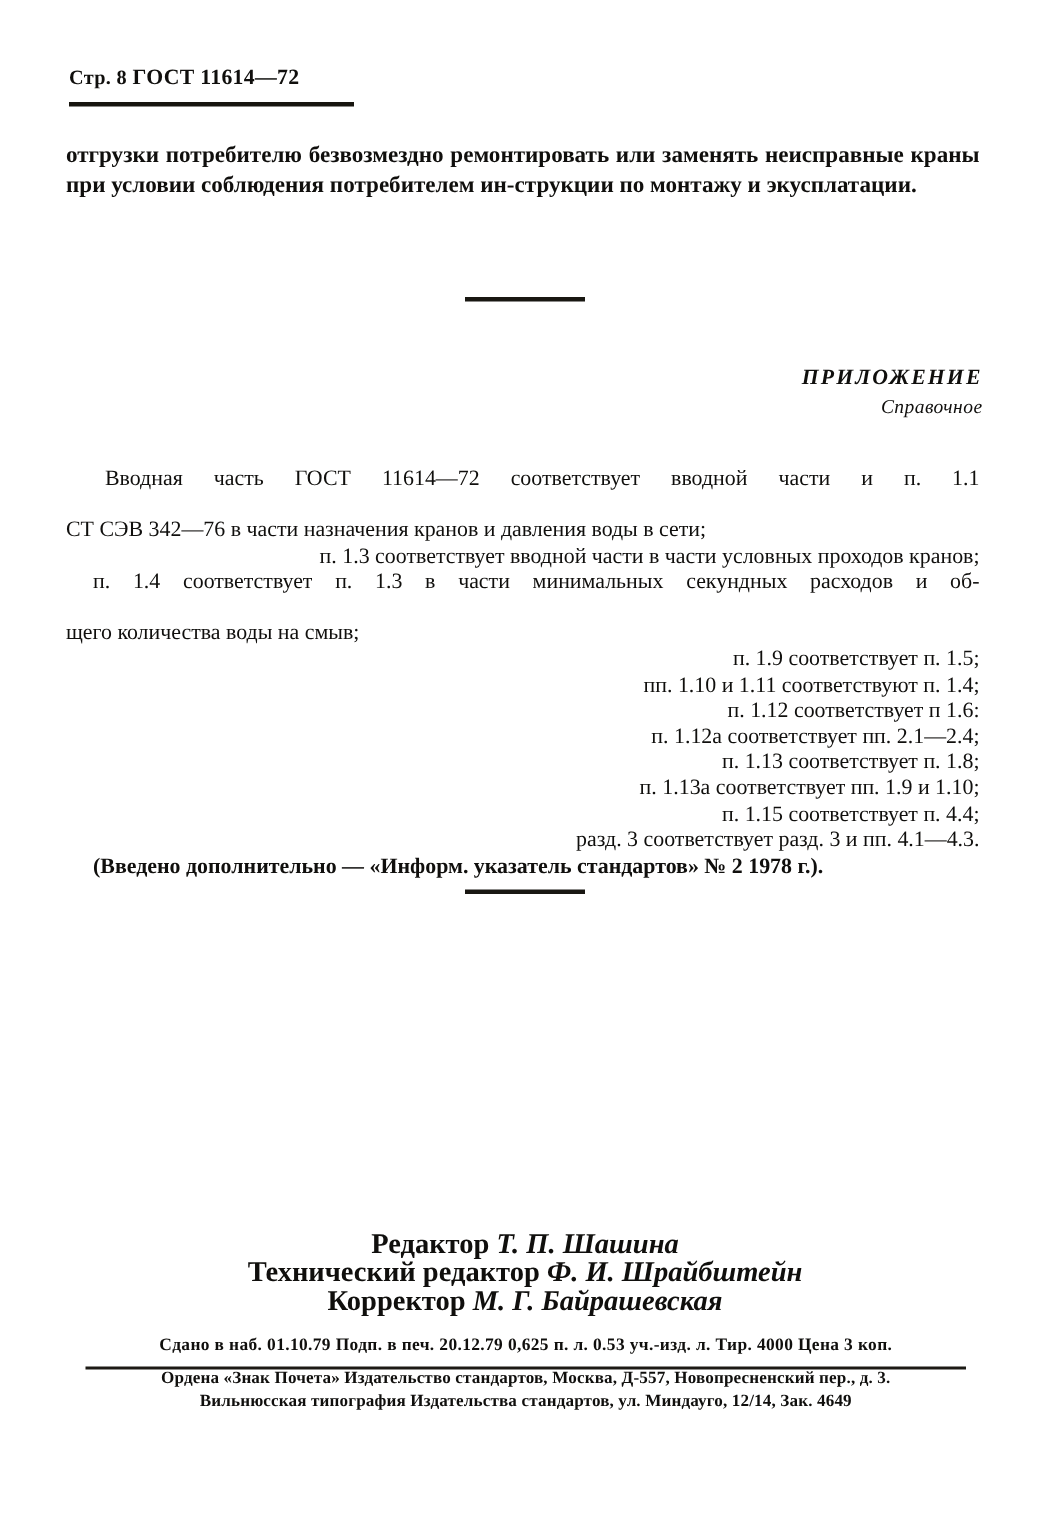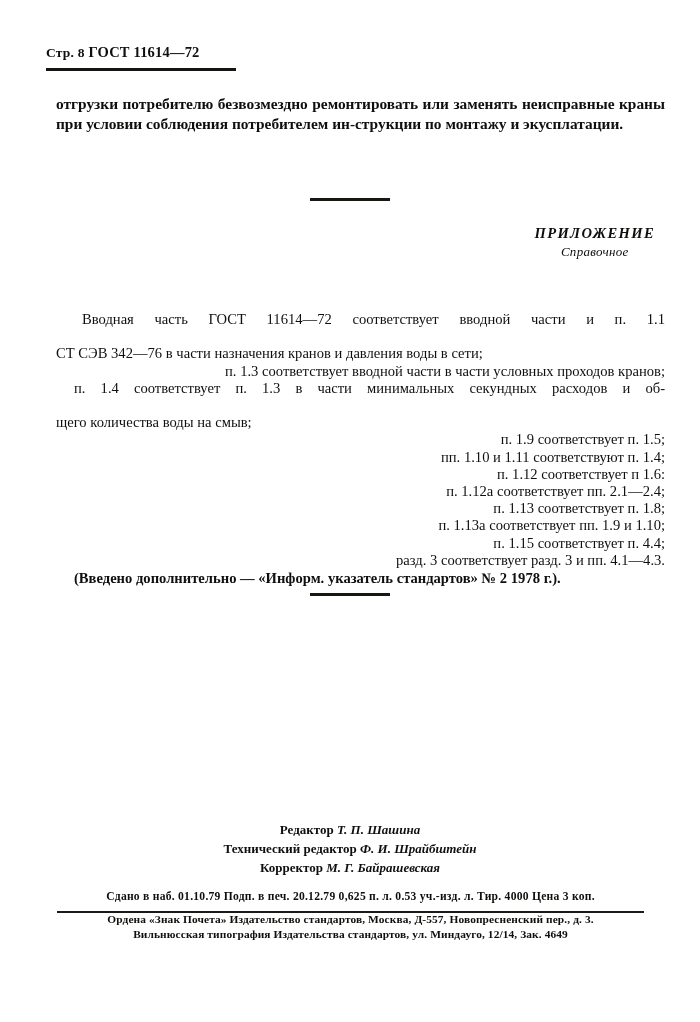--- a/index.html
+++ b/index.html
@@ -40,21 +40,21 @@
     left: 46px;
     top: 68px;
     width: 190px;
     height: 3px;
     background: #17150f;
   }
 
   
   .col {
     position: absolute;
-    left: 56px;
+    left: 44px;
     width: 609px;
   }
 
   .bodytext {
     font-size: 15.4px;
     line-height: 19.5px;
     text-align: justify;
     text-justify: inter-word;
     font-weight: bold;
     hyphens: manual;
@@ -73,22 +73,22 @@
     height: 3px;
     background: #191712;
   }
   .ornament-1 { top: 198px; }
   .ornament-2 { top: 593px; }
 
   
   .appendix {
     position: absolute;
     right: 45px;
-    top: 225px;
-    text-align: center;
+    top: 244px;
+    text-align: right;
     line-height: 17px;
   }
   .appendix-title {
     font-style: italic;
     font-weight: bold;
     font-size: 14.5px;
     letter-spacing: 1.4px;
     display: block;
   }
   .appendix-sub {
@@ -146,21 +146,21 @@
     width: 100%;
   }
 
   
   .credits {
     position: absolute;
     left: 0;
     width: 700px;
     top: 820px;
     text-align: center;
-    font-size: 13px;
+    font-size: 19px;
     line-height: 19px;
     font-weight: bold;
   }
   .credits .nm {
     font-style: italic;
   }
 
   .prod {
     position: absolute;
     left: 46px;

